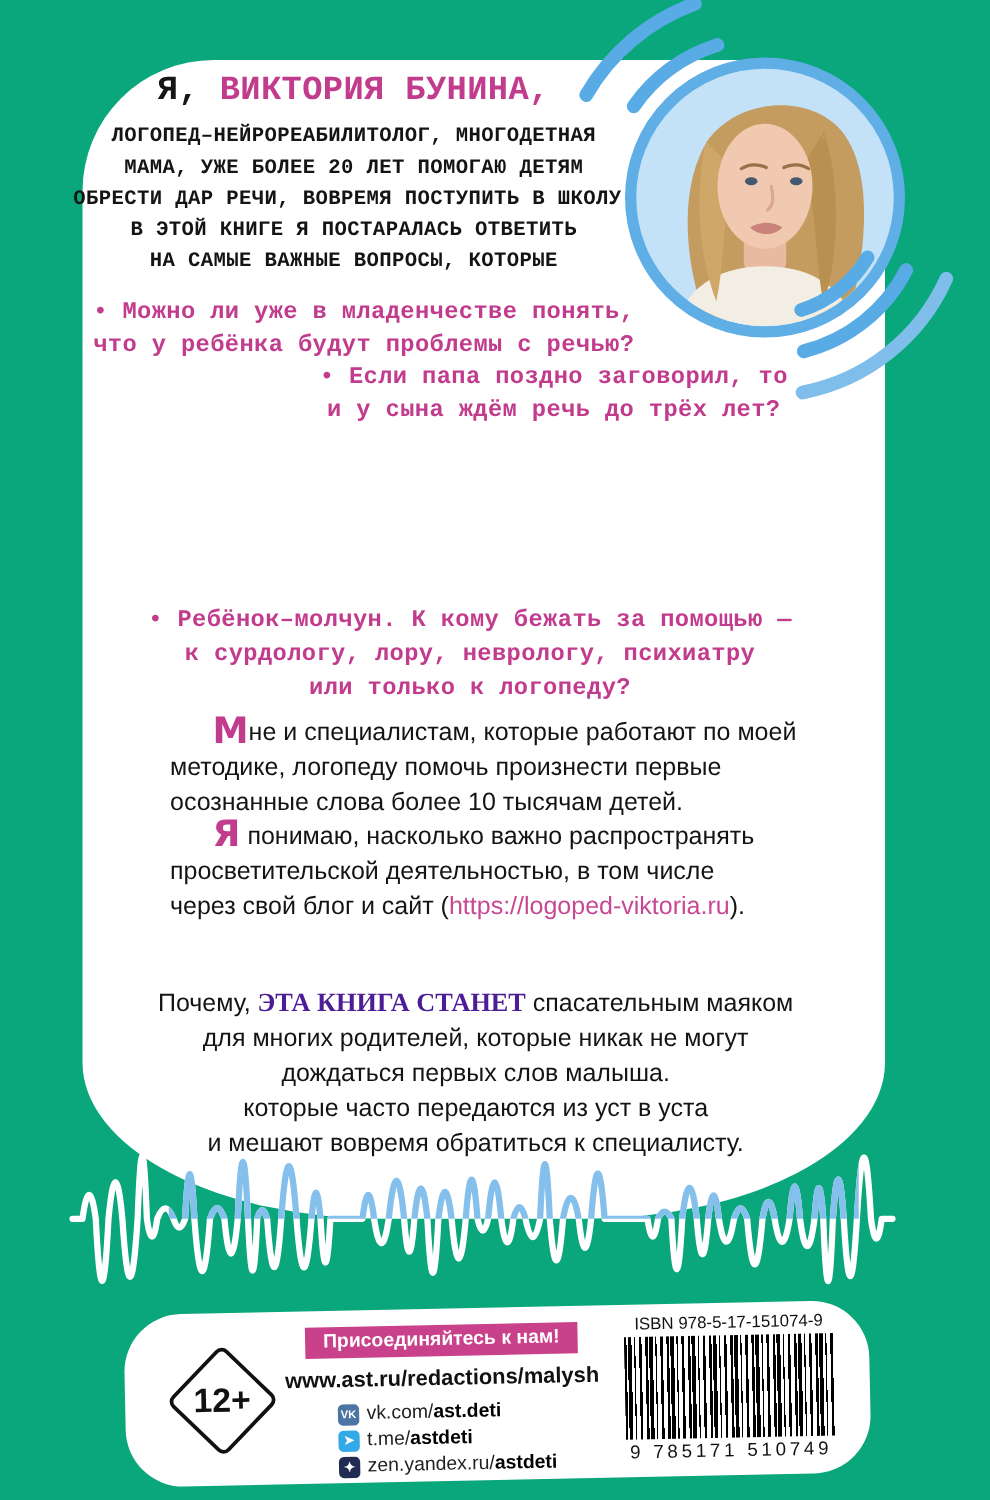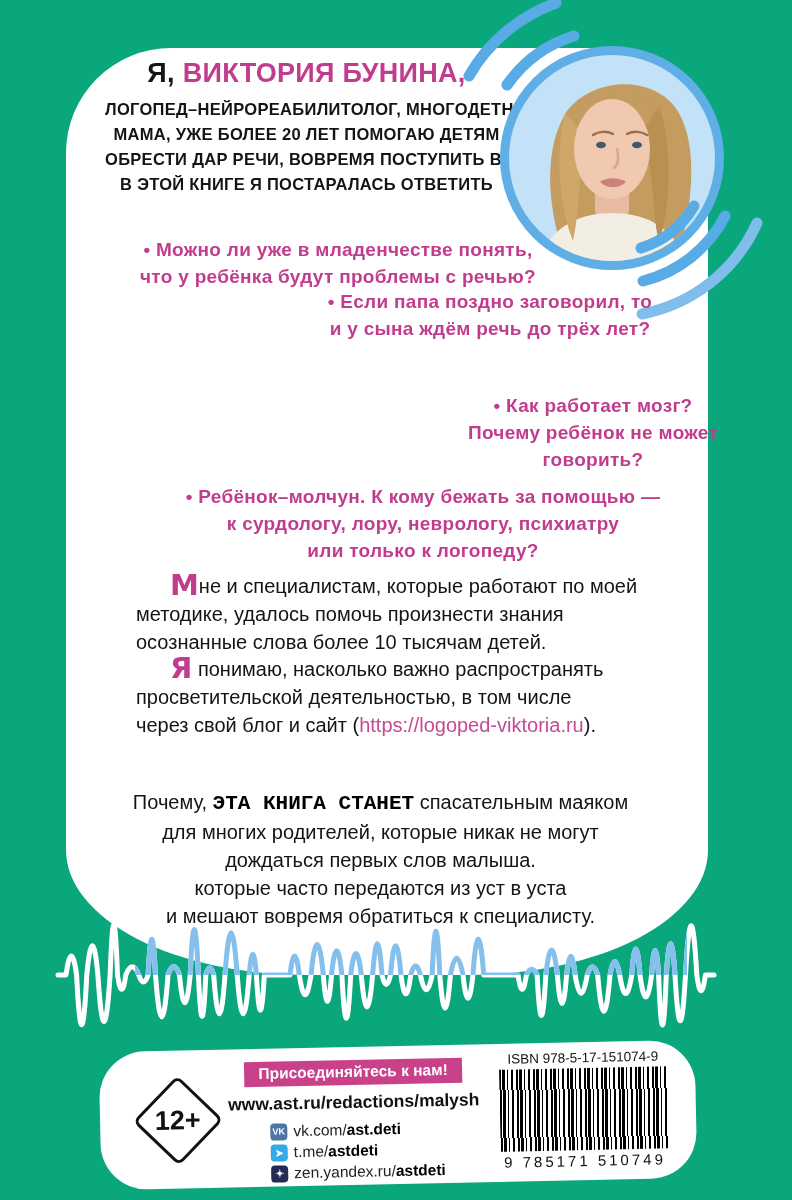--- a/index.html
+++ b/index.html
@@ -3,21 +3,21 @@
 <meta charset="utf-8">
 <style>
   html,body{margin:0;padding:0;}
   .page{position:relative;width:792px;height:1200px;background:#0AA67C;overflow:hidden;
         font-family:"Liberation Sans",sans-serif;color:#141414;}
   .panel{position:absolute;left:66px;top:48px;width:642px;height:927px;background:#ffffff;
          border-radius:105px 105px 240px 240px / 105px 105px 125px 125px;}
   .abs{position:absolute;}
   .center{text-align:center;}
   .nowrap{white-space:nowrap;}
-  .hand{font-family:Liberation Sans, sans-serif;font-weight:bold;letter-spacing:.3px;margin-left:47px;}
+  .hand{font-family:Liberation Mono, monospace;font-weight:bold;letter-spacing:.3px;}
   .pink{color:#C23C8E;}
   .blk{color:#161616;}
   
   .intro{left:58px;top:58px;width:450px;}
   .intro-line1{font-size:27px;margin-bottom:8px;}
   .intro-line{font-size:16.5px;line-height:25px;}
   
   .q{color:#C23C8E;font-size:19px;line-height:27px;}
   .q1{left:52px;top:236px;width:478px;}
   .q2{left:228px;top:288px;width:430px;}
@@ -25,21 +25,21 @@
   .q4{left:388px;top:392px;width:316px;}
   .q5{left:78px;top:483px;width:596px;}
   
   .para{font-size:20px;line-height:28px;}
   .p1{left:136px;top:572px;width:545px;}
   .p2{left:136px;top:655px;width:545px;}
   .p3{left:88px;top:788px;width:585px;}
   .initial{font-family:"DejaVu Sans",sans-serif;font-weight:bold;color:#C23C8E;font-size:29px;
            line-height:20px;vertical-align:-2px;margin-left:34px;}
   .link{color:#C74893;}
-  .hl{font-family:Liberation Mono, monospace;font-weight:bold;color:#000000;font-size:21px;text-align:right;}
+  .hl{font-family:Liberation Serif, serif;font-weight:bold;color:#4c1d95;font-size:21px;text-align:right;}
   
   .photo-wrap{left:500px;top:46px;width:206px;height:206px;border-radius:50%;
               border:9px solid #5FAEE6;background:#C3E2F7;overflow:hidden;}
   
   .footer{left:100px;top:1046px;width:596px;height:138px;background:#ffffff;border-radius:46px;
           transform:rotate(-1.2deg);}
   .diamond{position:absolute;left:46px;top:38px;width:58px;height:58px;border:3.5px solid #111;
            border-radius:7px;transform:rotate(45deg);background:#fff;display:flex;
            align-items:center;justify-content:center;}
   .diamond span{transform:rotate(-45deg);font-weight:bold;font-size:27px;color:#111;}
@@ -71,20 +71,21 @@
 
   <div class="abs intro center">
     <div class="intro-line1 hand nowrap">
       <span class="blk">Я,</span>
       <span class="pink">ВИКТОРИЯ БУНИНА,</span>
     </div>
     <div class="intro-line hand nowrap">ЛОГОПЕД–НЕЙРОРЕАБИЛИТОЛОГ, МНОГОДЕТНАЯ</div>
     <div class="intro-line hand nowrap">МАМА, УЖЕ БОЛЕЕ 20 ЛЕТ ПОМОГАЮ ДЕТЯМ</div>
     <div class="intro-line hand nowrap">ОБРЕСТИ ДАР РЕЧИ, ВОВРЕМЯ ПОСТУПИТЬ В ШКОЛУ.</div>
     <div class="intro-line hand nowrap">В ЭТОЙ КНИГЕ Я ПОСТАРАЛАСЬ ОТВЕТИТЬ</div>
+    <div class="intro-line hand nowrap">НА САМЫЕ ВАЖНЫЕ ВОПРОСЫ, КОТОРЫЕ</div>
   </div>
 
   <div class="abs photo-wrap">
     <svg width="206" height="206" viewBox="0 0 206 206">
       <path d="M55,200 C36,145 36,90 58,56 C84,22 142,20 166,52 C188,82 186,140 170,198 Z" fill="#C49C60"></path>
       <rect x="86" y="126" width="34" height="40" rx="12" fill="#E8BBA1"></rect>
       <path d="M30,206 C42,170 72,158 103,158 C134,158 164,170 176,206 Z" fill="#F3EEE4"></path>
       <path d="M56,58 C46,100 50,150 64,186 C72,150 68,112 80,84 Z" fill="#CFA768"></path>
       <path d="M150,50 C164,92 162,150 150,188 C142,152 146,108 132,80 Z" fill="#B8904F"></path>
       <ellipse cx="103" cy="94" rx="38" ry="50" fill="#F1C9B0"></ellipse>
@@ -107,34 +108,29 @@
   </svg>
 
   <div class="abs q1 q hand center">
     <div class="nowrap">• Можно ли уже в младенчестве понять,</div>
     <div class="nowrap">что у ребёнка будут проблемы с речью?</div>
   </div>
   <div class="abs q2 q hand center">
     <div class="nowrap">• Если папа поздно заговорил, то</div>
     <div class="nowrap">и у сына ждём речь до трёх лет?</div>
   </div>
-  <div class="abs q4 q hand center">
-    <div class="nowrap">• Как работает мозг?</div>
-    <div class="nowrap">Почему ребёнок не может</div>
-    <div class="nowrap">говорить?</div>
-  </div>
   <div class="abs q5 q hand center">
     <div class="nowrap">• Ребёнок–молчун. К кому бежать за помощью —</div>
     <div class="nowrap">к сурдологу, лору, неврологу, психиатру</div>
     <div class="nowrap">или только к логопеду?</div>
   </div>
 
   <div class="abs p1 para">
     <div class="nowrap"><span class="initial">М</span><span>не и специалистам, которые работают по моей</span></div>
-    <div class="nowrap">методике, удалось помочь произнести знания</div>
+    <div class="nowrap">методике, логопеду помочь произнести первые</div>
     <div class="nowrap">осознанные слова  более 10 тысячам детей.</div>
   </div>
 
   <div class="abs p2 para">
     <div class="nowrap"><span class="initial">Я</span> <span>понимаю, насколько важно распространять</span></div>
     <div class="nowrap">просветительской деятельностью, в том числе</div>
     <div class="nowrap"><span>через свой блог и сайт (</span><span class="link">https://logoped-viktoria.ru</span><span>).</span></div>
   </div>
 
   <div class="abs p3 para center">

